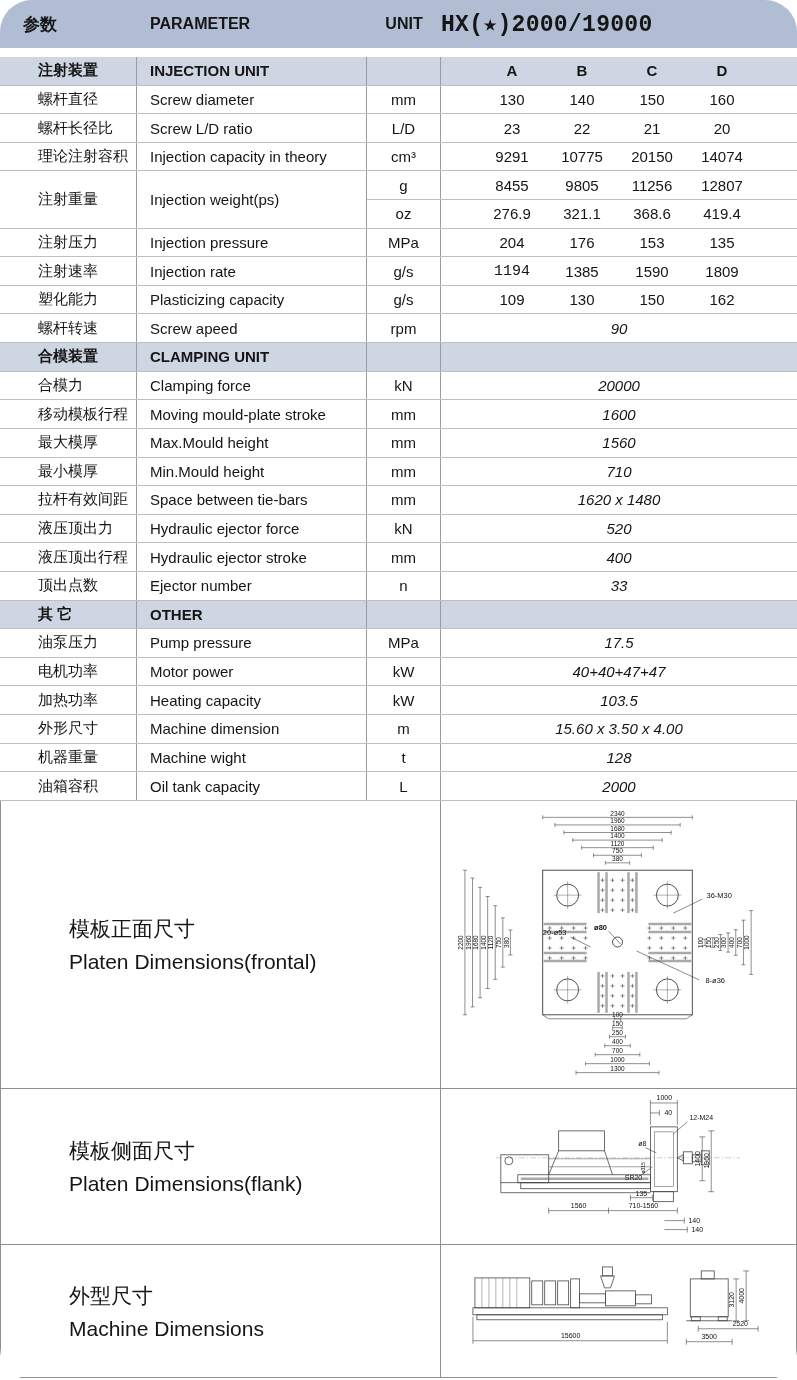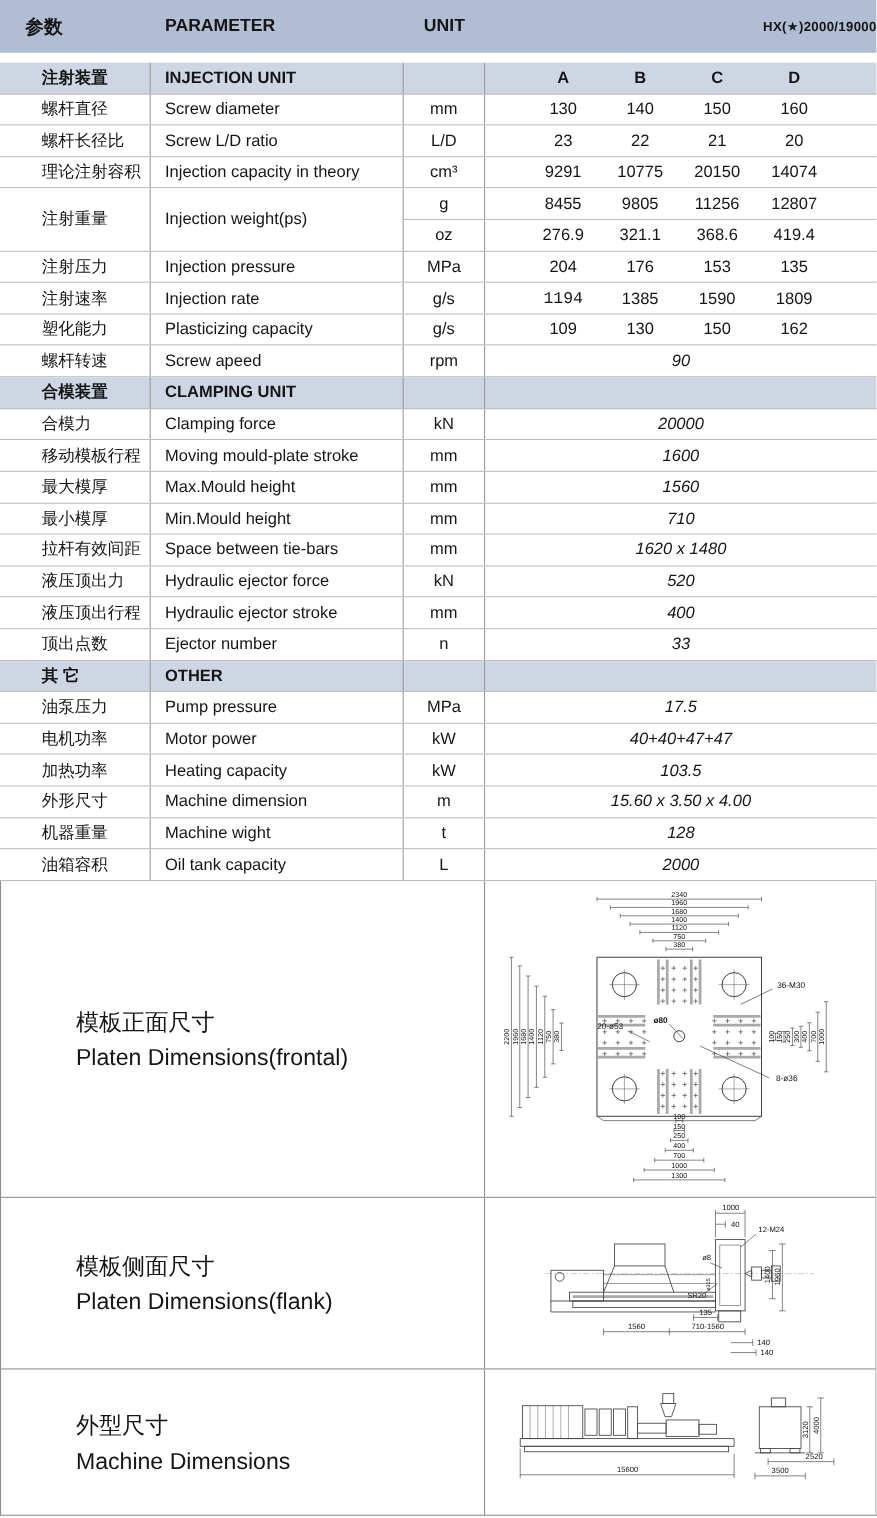--- a/index.html
+++ b/index.html
@@ -1,24 +1,24 @@
 <!DOCTYPE html>
 <html><head>
 <meta charset="utf-8">
 <style>
   html,body{margin:0;padding:0;background:#ffffff;}
   body{font-family:"Liberation Sans","DejaVu Sans",sans-serif;color:#151515;}
-  .page{position:relative;width:797px;height:1380px;background:#fff;overflow:hidden;}
+  .page{position:relative;width:797px;height:1380px;background:#fff;overflow:hidden;border-radius:32px;}
 
   
   .band{height:48px;display:grid;grid-template-columns:137px 230px 74px 1fr;align-items:center;font-weight:bold;}
   .band .h-cn{padding-left:23px;font-size:17px;}
   .band .h-en{padding-left:13px;font-size:16px;}
   .band .h-unit{text-align:center;font-size:16px;}
-  .band .h-model{text-align:right;font-size:12px;letter-spacing:.3px;}
+  .band .h-model{text-align:left;font-size:23px;letter-spacing:.3px;font-family:Liberation Mono, monospace;}
 
   
   .spec{margin-top:9px;}
   .trow{display:grid;grid-template-columns:137px 230px 74px 1fr;height:28.615px;border-bottom:1px solid #bfbfbf;box-sizing:border-box;font-size:15px;}
   .trow.data2{height:57.23px;}
   .trow.section{font-weight:bold;}
   .c1{padding-left:38px;display:flex;align-items:center;border-right:1px solid #9b9b9b;box-sizing:border-box;}
   .c2{padding-left:13px;display:flex;align-items:center;border-right:1px solid #9b9b9b;box-sizing:border-box;}
   .c3{display:flex;align-items:center;justify-content:center;border-right:1px solid #9b9b9b;box-sizing:border-box;}
   .vals{display:grid;grid-template-columns:36px repeat(4,70px) 1fr;align-items:center;}

